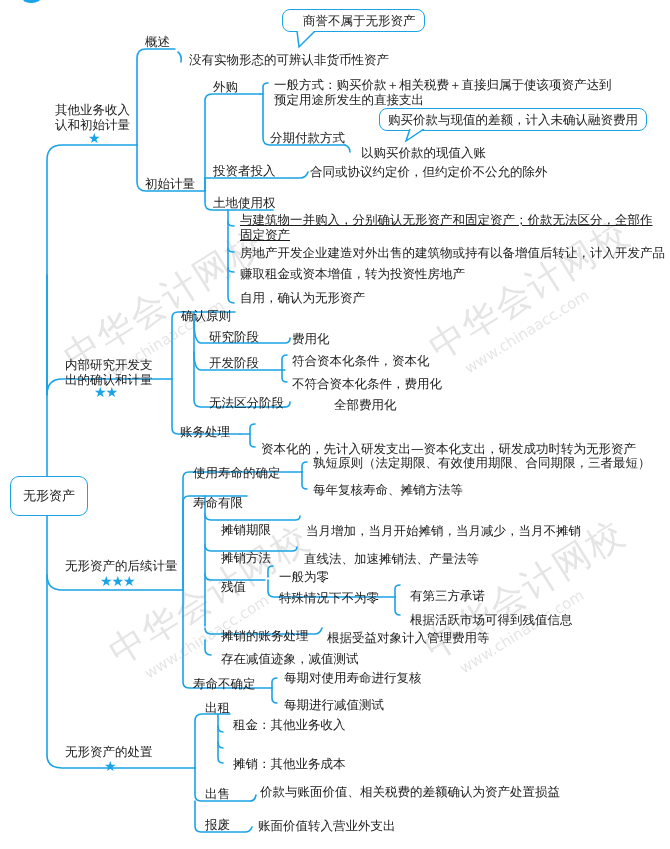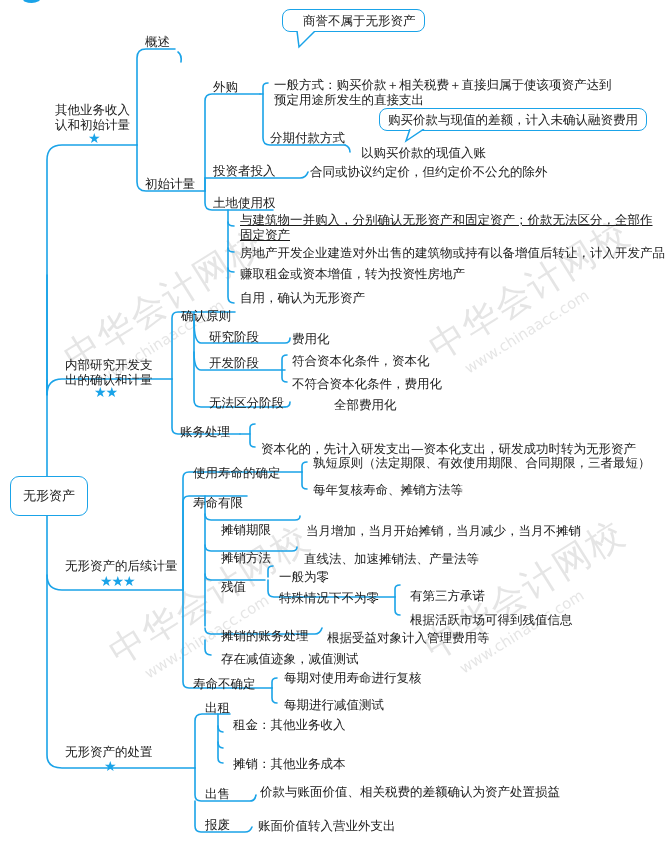--- a/index.html
+++ b/index.html
@@ -110,20 +110,21 @@
     <span>无形资产</span>
   </div>
 
   <div class="t" style="left:55px; top:102px;">
     <span>其他业务收入</span><br>
     <span>认和初始计量</span>
   </div>
   <div class="stars" style="left:88px; top:131px;">★</div>
 
   <div class="t" style="left:145px; top:34px;">概述</div>
+  <div class="t" style="left:189px; top:52px;">没有实物形态的可辨认非货币性资产</div>
   <div class="bubble" style="left:282px; top:9px;padding-left:20px;">
     <span>商誉不属于无形资产</span>
   </div>
   <svg style="position:absolute; left:295px; top:31px; width:24px; height:18px;">
     <path d="M2,0 L4,16 L20,0" fill="#fff" stroke="#1aa3e8" stroke-width="1.5"></path>
   </svg>
 
   <div class="t" style="left:145px; top:176px;">初始计量</div>
 
   <div class="t" style="left:213px; top:79px;">外购</div>

